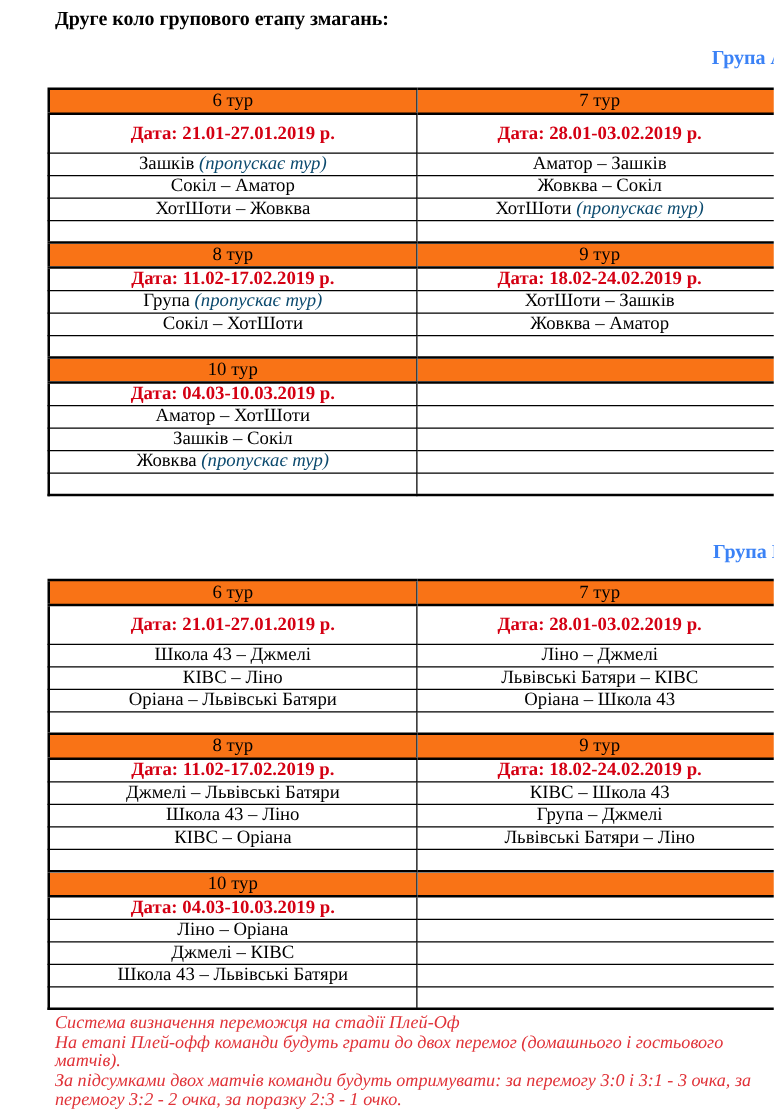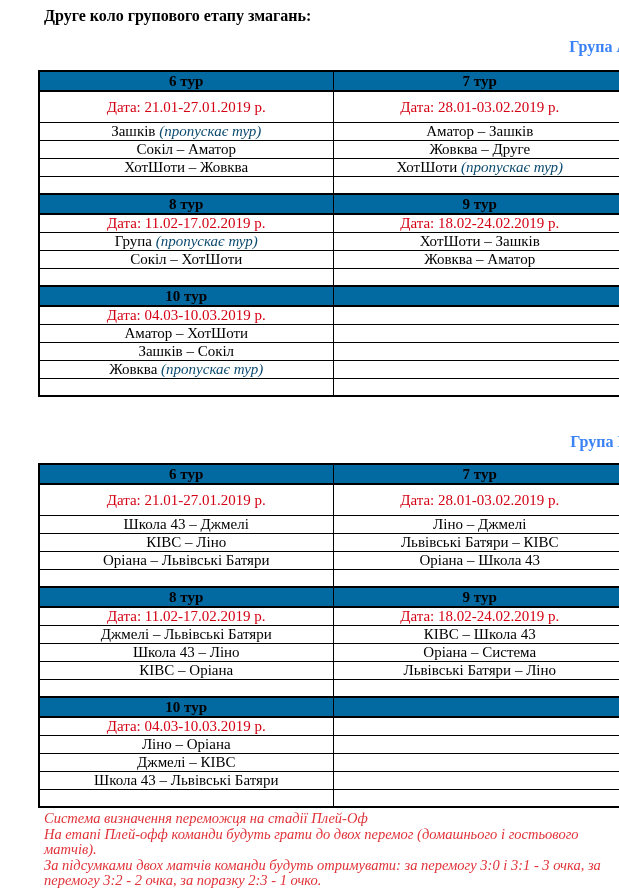--- a/index.html
+++ b/index.html
@@ -40,29 +40,29 @@
     border: 1px solid #000000;
     width: 50%;
     text-align: center;
     vertical-align: middle;
     font-size: 15px;
     padding: 0 2px;
     overflow: hidden;
     white-space: nowrap;
   }
   tr.row-header td {
-    background: #0369a1;
-    font-weight: bold;
+    background: #f97316;
+    font-weight: normal;
     border-top: 2px solid #000000;
     border-bottom: 2px solid #000000;
     height: 18px;
   }
   tr.row-date td {
     color: #d40013;
-    font-weight: normal;
+    font-weight: bold;
     height: 16px;
   }
   tr.row-date.tall td { height: 30px; }
   tr.row-match td { height: 16px; }
   tr.row-spacer td { height: 16px; }
   span.note {
     color: #0c4a6e;
     font-style: italic;
   }
   .notes {
@@ -95,21 +95,21 @@
         <tr class="row-date tall">
           <td>Дата: 21.01-27.01.2019 р.</td>
           <td>Дата: 28.01-03.02.2019 р.</td>
         </tr>
         <tr class="row-match">
           <td><span>Зашків</span><span class="note"> (пропускає тур)</span></td>
           <td><span>Аматор – Зашків</span></td>
         </tr>
         <tr class="row-match">
           <td><span>Сокіл – Аматор</span></td>
-          <td><span>Жовква – Друге</span></td>
+          <td><span>Жовква – Сокіл</span></td>
         </tr>
         <tr class="row-match">
           <td><span>ХотШоти – Жовква</span></td>
           <td><span>ХотШоти</span><span class="note"> (пропускає тур)</span></td>
         </tr>
         <tr class="row-spacer">
           <td></td>
           <td></td>
         </tr>
         <tr class="row-header">
@@ -194,21 +194,21 @@
         <tr class="row-date">
           <td>Дата: 11.02-17.02.2019 р.</td>
           <td>Дата: 18.02-24.02.2019 р.</td>
         </tr>
         <tr class="row-match">
           <td><span>Джмелі – Львівські Батяри</span></td>
           <td><span>КІВС – Школа 43</span></td>
         </tr>
         <tr class="row-match">
           <td><span>Школа 43 – Ліно</span></td>
-          <td><span>Оріана – Система</span></td>
+          <td><span>Група – Джмелі</span></td>
         </tr>
         <tr class="row-match">
           <td><span>КІВС – Оріана</span></td>
           <td><span>Львівські Батяри – Ліно</span></td>
         </tr>
         <tr class="row-spacer">
           <td></td>
           <td></td>
         </tr>
         <tr class="row-header">

